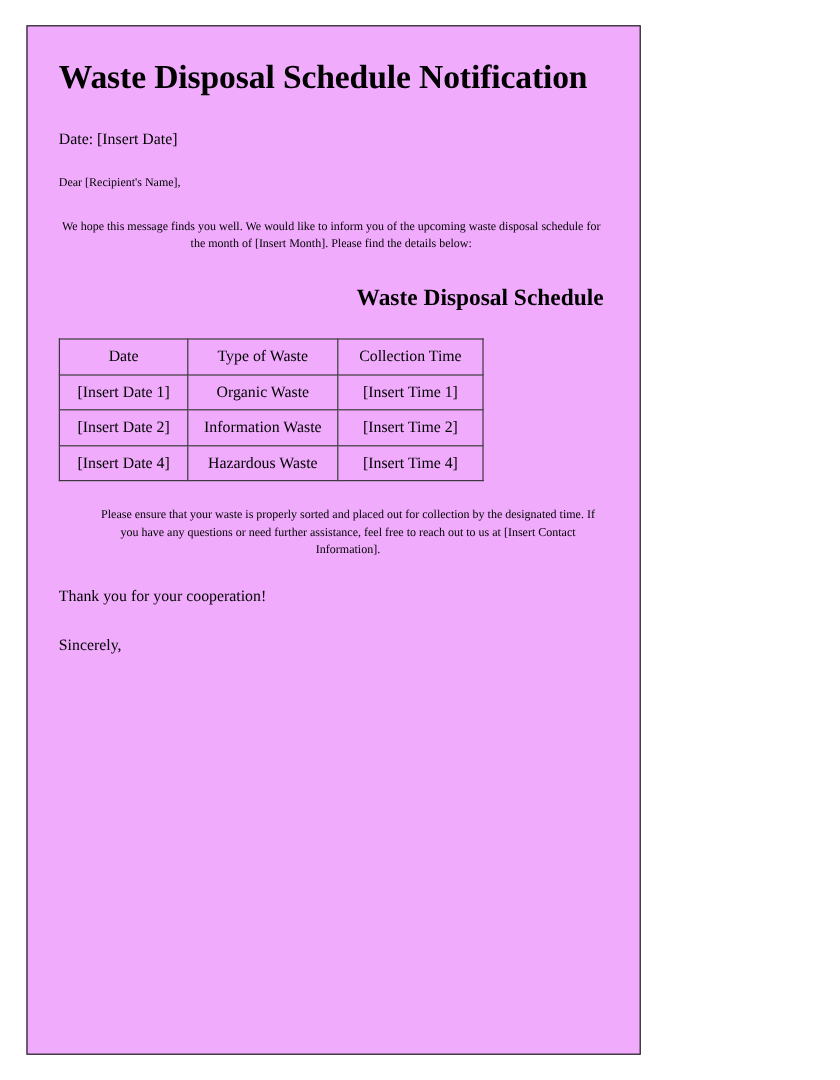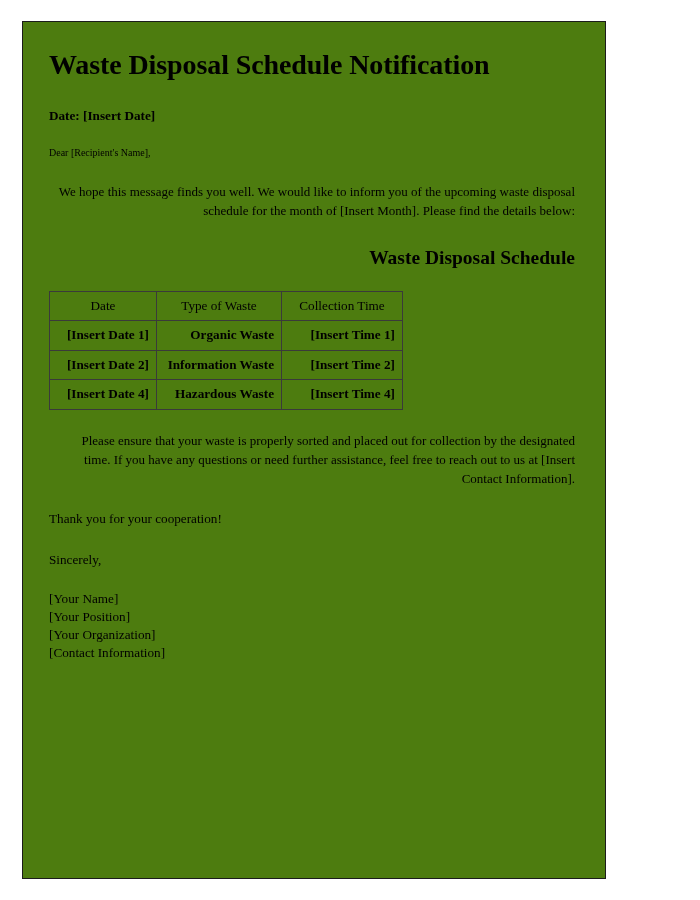--- a/index.html
+++ b/index.html
@@ -12,58 +12,57 @@
     height: 900px;
     font-family: "Liberation Serif", "DejaVu Serif", serif;
     color: #000000;
     overflow: hidden;
   }
 
   .page {
     position: absolute;
     left: 22px;
     top: 21px;
-    width: 584px;
+    width: 512px;
     height: 858px;
     border: 1.5px solid #1c1c1c;
-    background: #4d7c0f;
+    background: #f0abfc;
     box-sizing: border-box;
   }
 
   .page-inner {
     padding: 26px 30px 0 26px;
   }
 
   .doc-title {
     font-size: 28px;
     font-weight: bold;
     line-height: 1.18;
     margin: 0 0 0 0;
     letter-spacing: -0.1px;
   }
 
   .meta-line {
     font-size: 13.2px;
     line-height: 1.45;
     margin: 25px 0 18px 0;
-    font-weight: bold;
   }
 
   .salutation {
     font-size: 10px;
     line-height: 1.45;
     margin: 21px 0 0 0;
   }
 
   .body-para {
-    font-size: 13px;
+    font-size: 10px;
     line-height: 1.46;
     margin: 22px 0 0 0;
     max-width: 584px;
-    text-align: right;
+    text-align: center;
   }
 
   .section-heading {
     font-size: 19.5px;
     font-weight: bold;
     line-height: 1.2;
     margin: 25px 0 0 0;
     text-align: right;
   }
 
@@ -82,22 +81,22 @@
     padding: 5px 7px;
     height: 19px;
     vertical-align: middle;
     box-sizing: border-box;
   }
   .schedule-table th {
     font-weight: normal;
     text-align: center;
   }
   .schedule-table td {
-    text-align: right;
-    font-weight: bold;
+    text-align: center;
+    font-weight: normal;
     margin-left: 33px;
   }
   .col-date   { width: 107px; }
   .col-type   { width: 125px; }
   .col-time   { width: 121px; }
 
   .after-table {
     margin-top: 22px;
     margin-left: 28px;
   }
@@ -170,21 +169,15 @@
         </tr>
       </tbody>
     </table>
 
     <p class="body-para after-table">Please ensure that your waste is properly sorted and placed out for collection by the designated time. If you have any questions or need further assistance, feel free to reach out to us at [Insert Contact Information].</p>
 
     <p class="thanks">Thank you for your cooperation!</p>
 
     <p class="closing">Sincerely,</p>
 
-    <div class="signature-block">
-      <p class="signature-line">[Your Name]</p>
-      <p class="signature-line">[Your Position]</p>
-      <p class="signature-line">[Your Organization]</p>
-      <p class="signature-line">[Contact Information]</p>
-    </div>
 
   </div>
 </div>
 
 </body></html>

